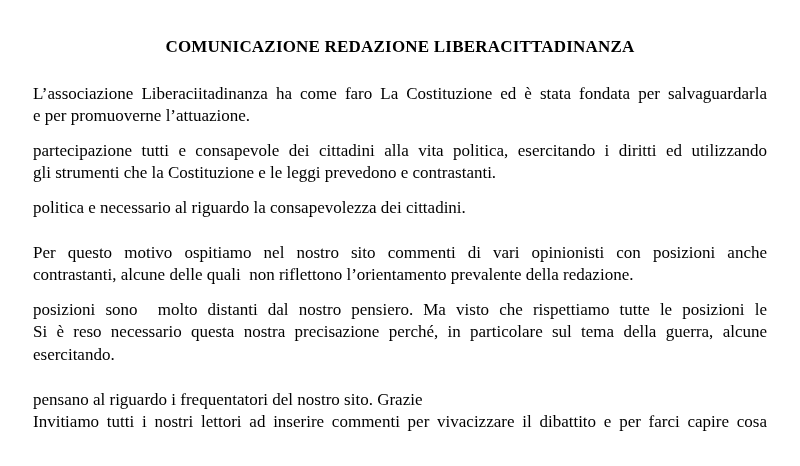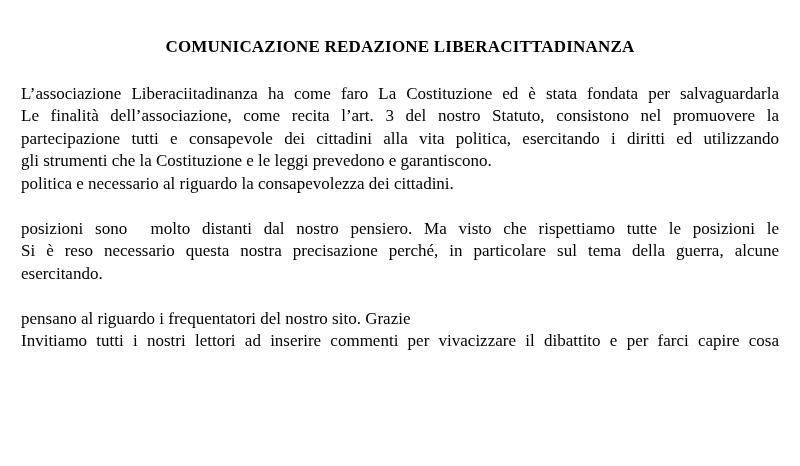--- a/index.html
+++ b/index.html
@@ -24,51 +24,55 @@
     margin: 0 0 24px 0;
     text-align: center;
     font-weight: bold;
     font-size: 17px;
     letter-spacing: 0.2px;
   }
   .block + .block {
     margin-top: 22.5px;
   }
   .paragraph {
-    margin: 0;
+    margin: 12px;
   }
   .line {
     text-align: justify;
     text-align-last: justify;
   }
   .line.lastline {
     text-align: left;
     text-align-last: left;
   }
 </style>
 </head>
 <body>
 
 <div class="page">
   <h1 class="title">COMUNICAZIONE REDAZIONE LIBERACITTADINANZA</h1>
   <div id="doc-body">
       <div class="block">
         <div class="paragraph">
           <div class="line">L’associazione Liberaciitadinanza ha come faro La Costituzione ed è stata fondata per salvaguardarla</div>
+          <div class="line lastline">e per promuoverne l’attuazione.</div>
         </div>
         <div class="paragraph">
-          <div class="line">Le finalità dell’associazione, come recita l’art. 3 del nostro Statuto, consistono nel promuovere la</div>
           <div class="line">partecipazione tutti e consapevole dei cittadini alla vita politica, esercitando i diritti ed utilizzando</div>
-          <div class="line lastline">gli strumenti che la Costituzione e le leggi prevedono e garantiscono.</div>
+          <div class="line lastline">gli strumenti che la Costituzione e le leggi prevedono e contrastanti.</div>
         </div>
         <div class="paragraph">
           <div class="line lastline">politica e necessario al riguardo la consapevolezza dei cittadini.</div>
         </div>
       </div>
       <div class="block">
+        <div class="paragraph">
+          <div class="line">Per questo motivo ospitiamo nel nostro sito commenti di vari opinionisti con posizioni anche</div>
+          <div class="line lastline">contrastanti, alcune delle quali&nbsp; non riflettono l’orientamento prevalente della redazione.</div>
+        </div>
         <div class="paragraph">
           <div class="line">posizioni sono&nbsp; molto distanti dal nostro pensiero. Ma visto che rispettiamo tutte le posizioni le</div>
           <div class="line">Si è reso necessario questa nostra precisazione perché, in particolare sul tema della guerra, alcune</div>
           <div class="line lastline">esercitando.</div>
         </div>
       </div>
       <div class="block">
         <div class="paragraph">
           <div class="line lastline">pensano al riguardo i frequentatori del nostro sito. Grazie</div>
           <div class="line">Invitiamo tutti i nostri lettori ad inserire commenti per vivacizzare il dibattito e per farci capire cosa</div>

